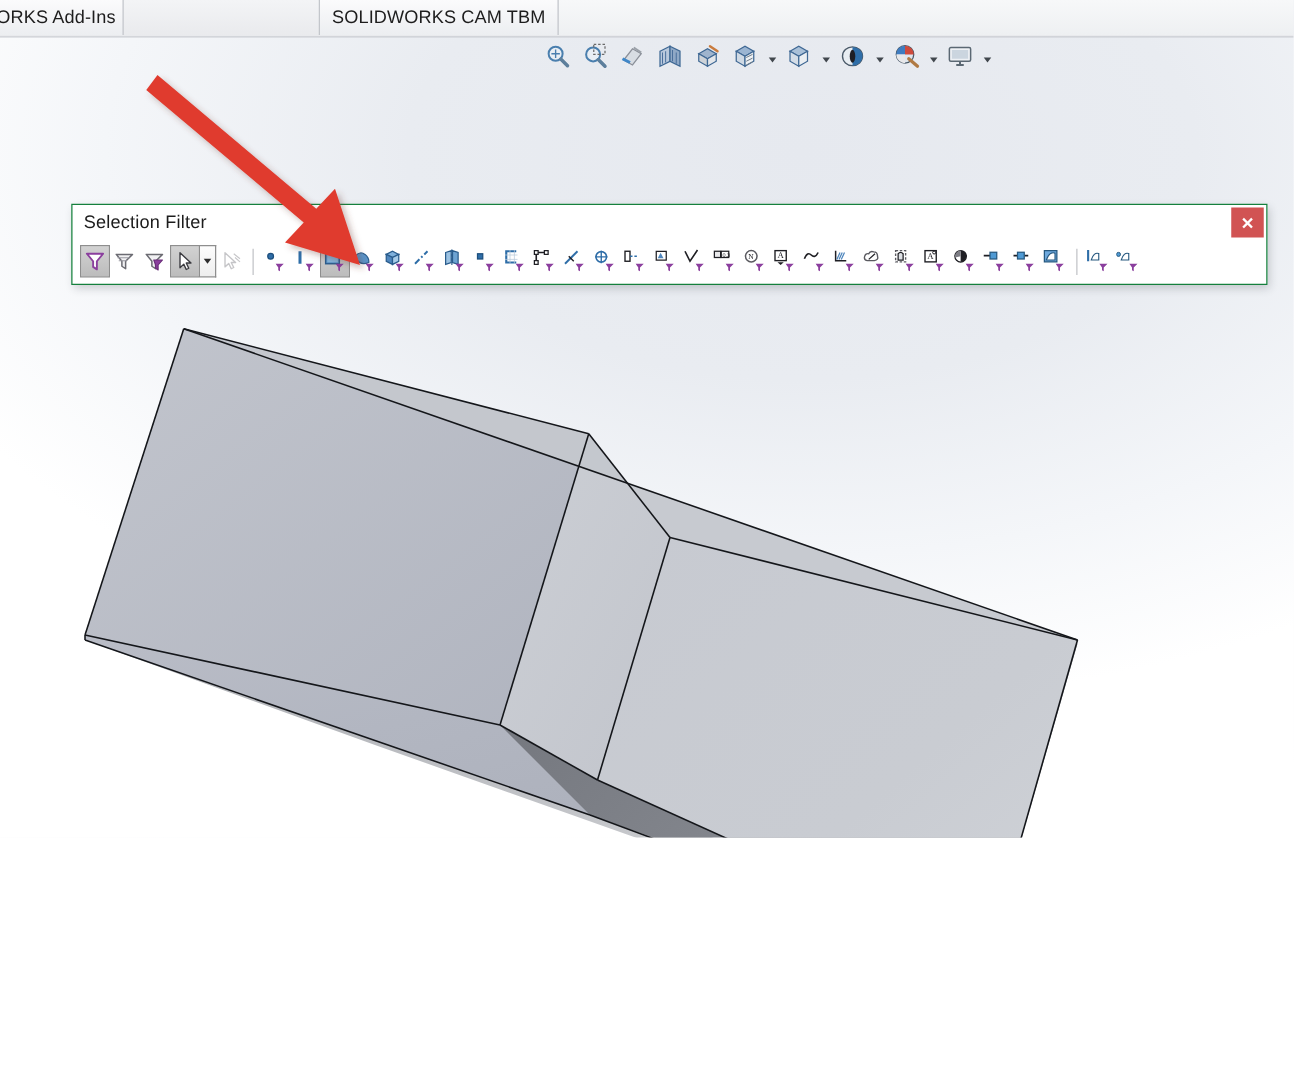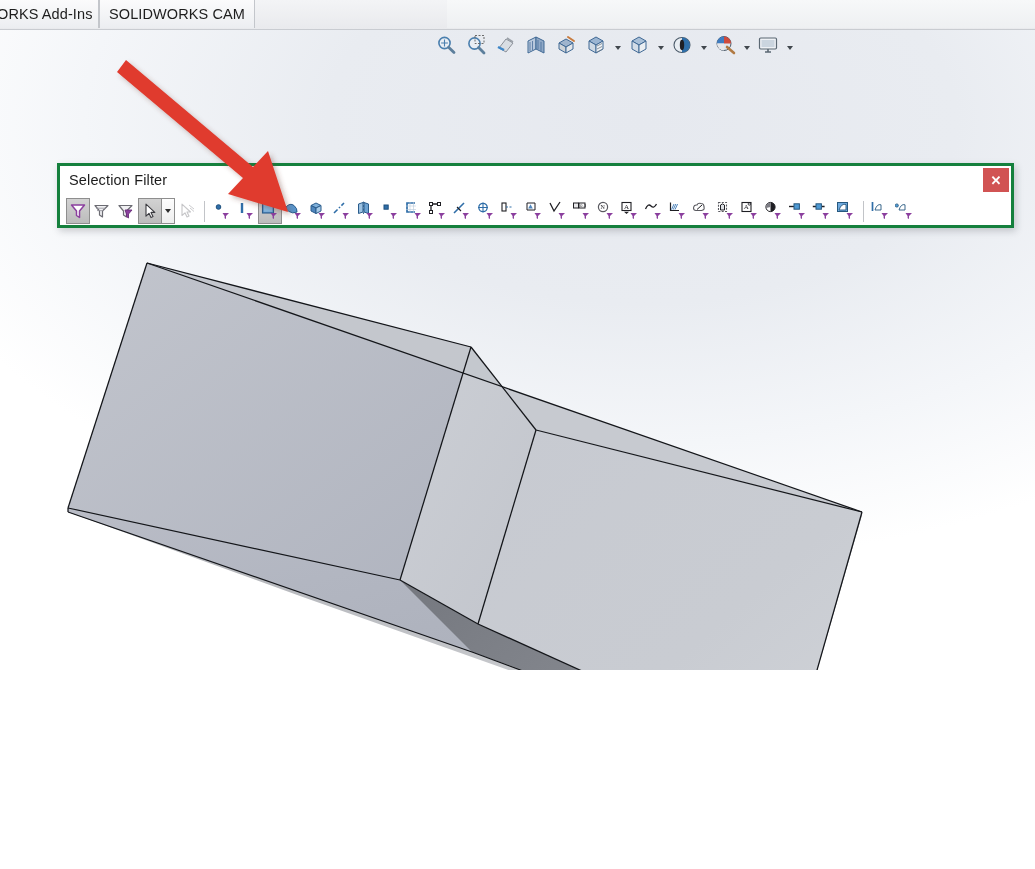--- a/index.html
+++ b/index.html
@@ -86,21 +86,21 @@
     border-right: 3.5px solid transparent;
     border-top: 4px solid #41474d;
   }
 
   
   #selfilter {
     position: absolute;
     left: 57px; top: 163px;
     width: 957px; height: 65px;
     background: #ffffff;
-    border: 3px solid #15803d;
+    border: 1px solid #15803d;
     box-shadow: 2px 3px 7px rgba(40,45,55,.22);
     box-sizing: border-box;
   }
   #selfilter-title {
     position: absolute;
     left: 9px; top: 6px;
     font-size: 14.5px;
     color: #1c1c1c;
     letter-spacing: .15px;
   }
@@ -244,21 +244,21 @@
         <path d="M 68,508 L 68,512"></path>
         <path d="M 68,512 L 472,652"></path>
         <path d="M 472,652 L 790,770"></path>
       </g>
     </svg>
   </div>
 
   <div id="tabstrip">
     <div id="tabstrip-fill"></div>
     <div class="rib-tab" id="tab0">ORKS Add-Ins</div>
-    <div class="rib-tab" id="tab1">SOLIDWORKS CAM</div>
+    <div class="rib-tab" id="tab2">SOLIDWORKS CAM TBM</div>
   </div>
 
   <div id="hud">
 
     <div class="hud-btn">
       <svg width="22" height="22" viewBox="0 0 22 22">
         <circle cx="9.5" cy="9" r="5.6" fill="#e9eef4" stroke="#4a7fae" stroke-width="1.6"></circle>
         <path d="M9.5 5.6v6.8M6.1 9h6.8" stroke="#4a7fae" stroke-width="1.1"></path>
         <path d="M13.6 13.2 L19 18.6" stroke="#5d7f9c" stroke-width="2.8" stroke-linecap="round"></path>
       </svg>

